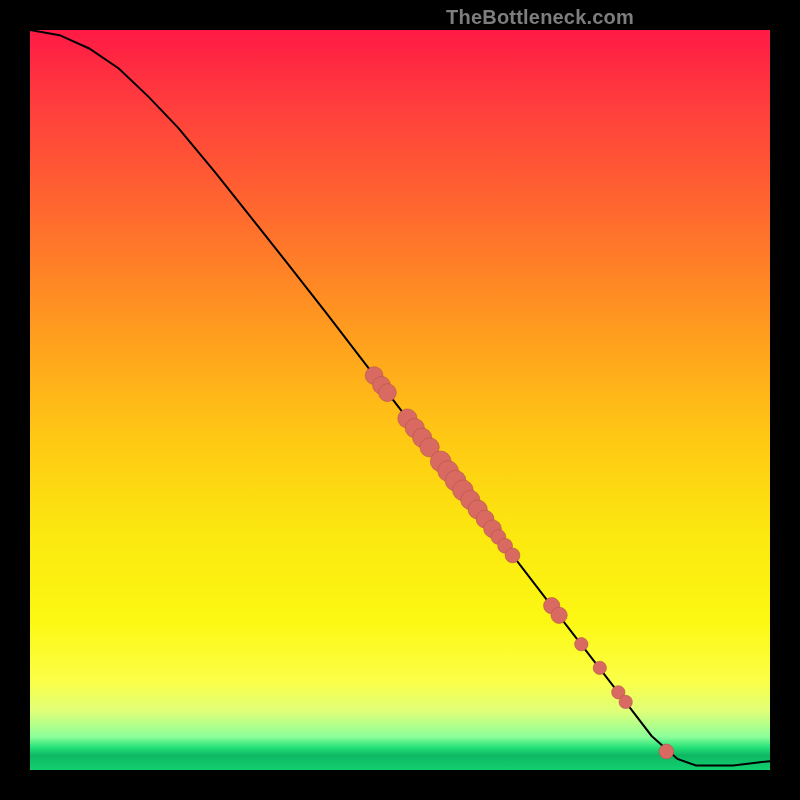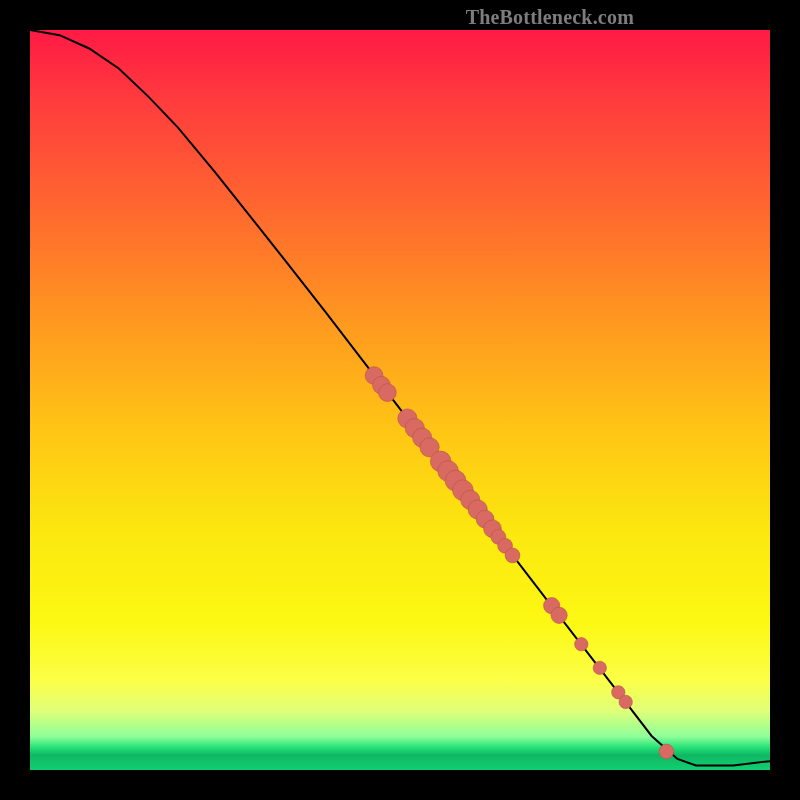--- a/index.html
+++ b/index.html
@@ -11,21 +11,20 @@
     overflow: hidden;
     font-family: Arial, Helvetica, sans-serif;
   }
   .frame {
     position: absolute;
     top: 0;
     left: 0;
     width: 668px;
     height: 800px;
     background: #000;
-    font-family: Liberation Serif, serif;
   }
   .plot {
     position: absolute;
     left: 30px;
     top: 30px;
     width: 740px;
     height: 740px;
     overflow: hidden;
   }
   .bg-gradient {

